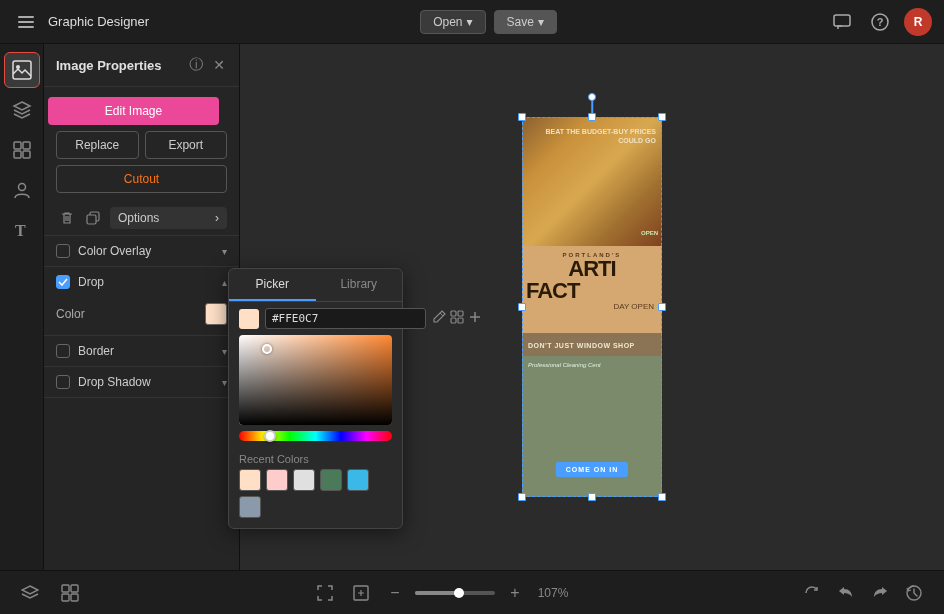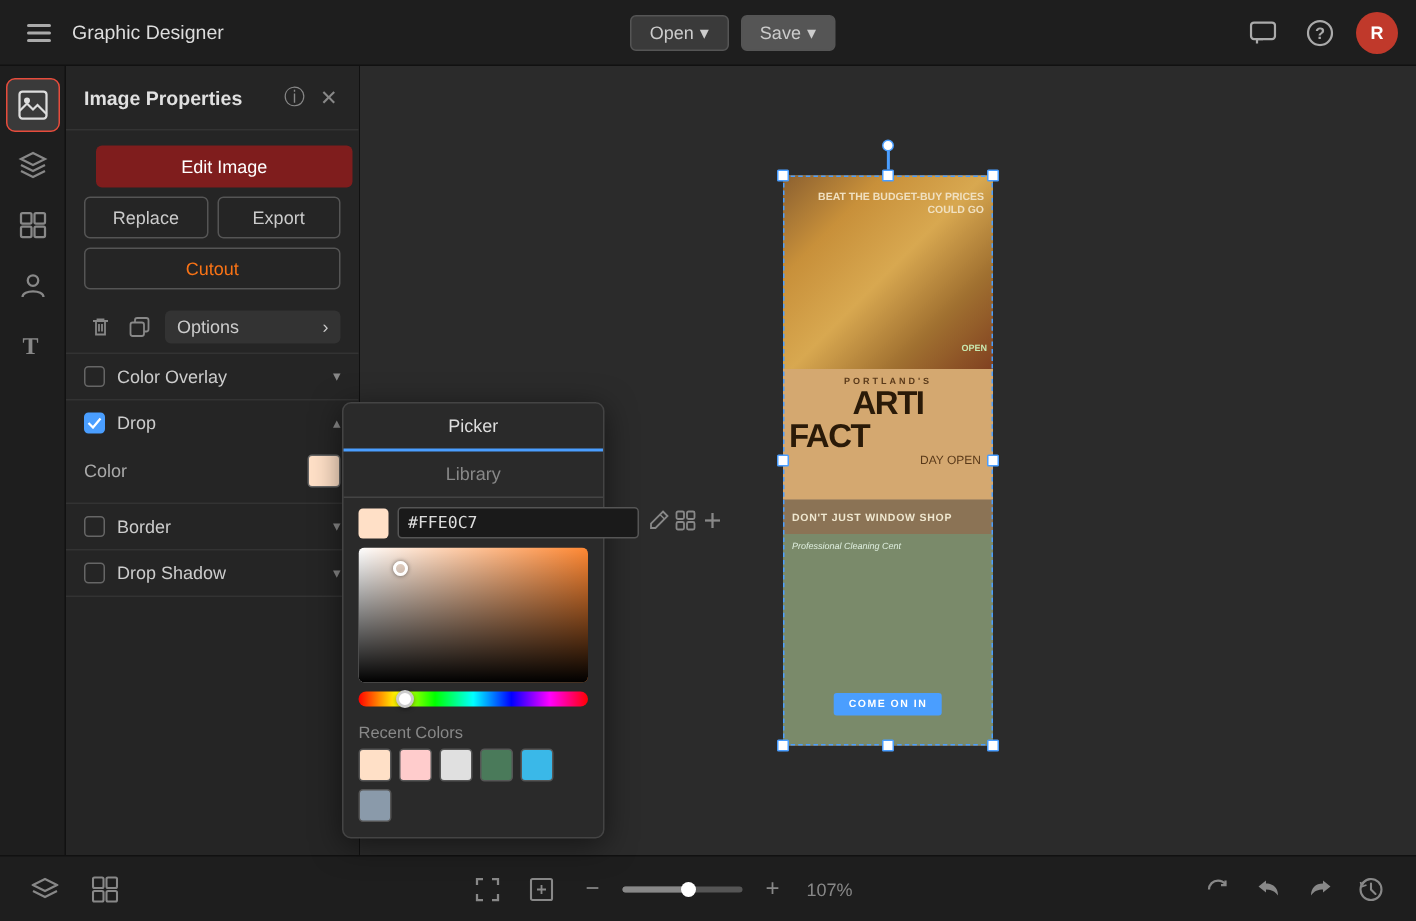--- a/index.html
+++ b/index.html
@@ -22,21 +22,21 @@
     .sidebar-icon { width: 36px; height: 36px; display: flex; align-items: center; justify-content: center; border-radius: 6px; cursor: pointer; color: #888; font-size: 18px; }
     .sidebar-icon.active { background: #3a3a3a; border: 1.5px solid #e74c3c; color: #ddd; }
 
     
     .props-panel { position: absolute; top: 44px; left: 44px; width: 196px; bottom: 44px; background: #252525; border-right: 1px solid #111; overflow-y: auto; }
     .props-header { display: flex; align-items: center; justify-content: space-between; padding: 10px 12px; border-bottom: 1px solid #333; }
     .props-title { color: #e0e0e0; font-size: 13px; font-weight: 600; }
     .props-header-icons { display: flex; gap: 6px; align-items: center; }
     .props-icon-btn { background: none; border: none; color: #888; cursor: pointer; font-size: 14px; padding: 2px; }
 
-    .edit-image-btn { margin: 10px 20px 6px; background: #7f1d1d; border: none; color: white; padding: 7px 0; width: calc(100% - 24px); border-radius: 4px; cursor: pointer; font-size: 12px; font-weight: 500; }
+    .edit-image-btn { margin: 10px 4px 6px; background: #ec4899; border: none; color: white; padding: 7px 0; width: calc(100% - 24px); border-radius: 4px; cursor: pointer; font-size: 12px; font-weight: 500; }
 
     .two-btns { display: flex; gap: 6px; margin: 0 12px 6px; }
     .outline-btn { flex: 1; background: none; border: 1px solid #555; color: #ccc; padding: 6px 0; border-radius: 4px; cursor: pointer; font-size: 12px; }
 
     .cutout-btn { margin: 0 12px 8px; background: none; border: 1px solid #555; color: #f97316; padding: 6px 0; width: calc(100% - 24px); border-radius: 4px; cursor: pointer; font-size: 12px; }
 
     
     .options-row { display: flex; align-items: center; padding: 6px 12px; gap: 6px; border-bottom: 1px solid #333; }
     .options-row-icons { display: flex; gap: 4px; }
     .small-icon-btn { background: none; border: none; color: #888; cursor: pointer; font-size: 14px; width: 22px; height: 22px; display: flex; align-items: center; justify-content: center; }
@@ -51,21 +51,21 @@
     .accordion-arrow { color: #888; font-size: 10px; }
 
     
     .tint-section { padding: 6px 12px 10px; }
     .color-row { display: flex; align-items: center; justify-content: space-between; }
     .color-label { color: #aaa; font-size: 12px; }
     .color-swatch { width: 22px; height: 22px; border-radius: 3px; background: #FFE0C7; border: 1px solid #666; cursor: pointer; }
 
     
     .color-picker-popup { position: absolute; top: 268px; left: 228px; width: 175px; background: #2a2a2a; border: 1px solid #444; border-radius: 6px; box-shadow: 0 4px 20px rgba(0,0,0,0.5); z-index: 100; padding-bottom: 10px; }
-    .picker-tabs { display: flex; border-bottom: 1px solid #444; flex-direction: column; }
+    .picker-tabs { display: flex; border-bottom: 1px solid #444; }
     .picker-tab { flex: 1; padding: 8px 0; text-align: center; font-size: 12px; color: #888; cursor: pointer; }
     .picker-tab.active { color: #ddd; border-bottom: 2px solid #4a9eff; }
     .picker-hex-row { display: flex; align-items: center; gap: 6px; padding: 6px 10px; }
     .hex-swatch { width: 20px; height: 20px; border-radius: 3px; background: #FFE0C7; flex-shrink: 0; }
     .hex-input { flex: 1; background: #1a1a1a; border: 1px solid #555; color: #ddd; padding: 3px 6px; border-radius: 3px; font-size: 11px; font-family: monospace; }
     .picker-icons { display: flex; gap: 4px; }
     .picker-icon { background: none; border: none; color: #888; cursor: pointer; font-size: 12px; }
     .gradient-box { margin: 0 10px; height: 90px; border-radius: 4px; position: relative; overflow: hidden; cursor: crosshair; }
     .gradient-box-bg { width: 100%; height: 100%; background: linear-gradient(to right, white, #FFE0C7); position: relative; }
     .gradient-box-dark { position: absolute; top: 0; left: 0; right: 0; bottom: 0; background: linear-gradient(to bottom, transparent, black); }

